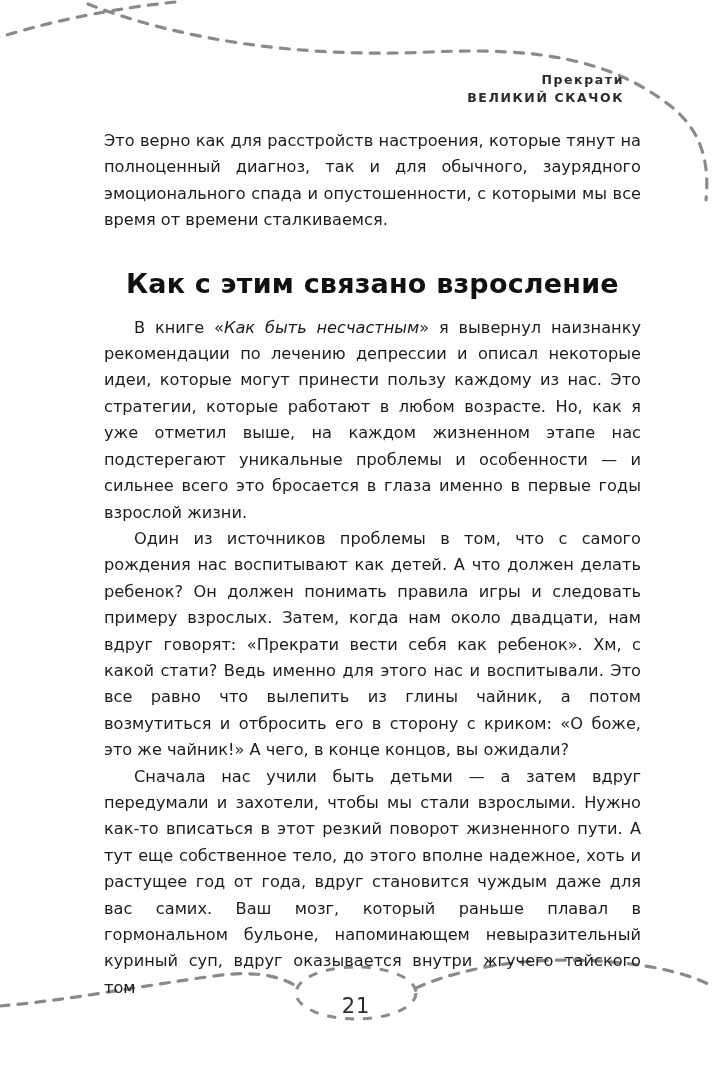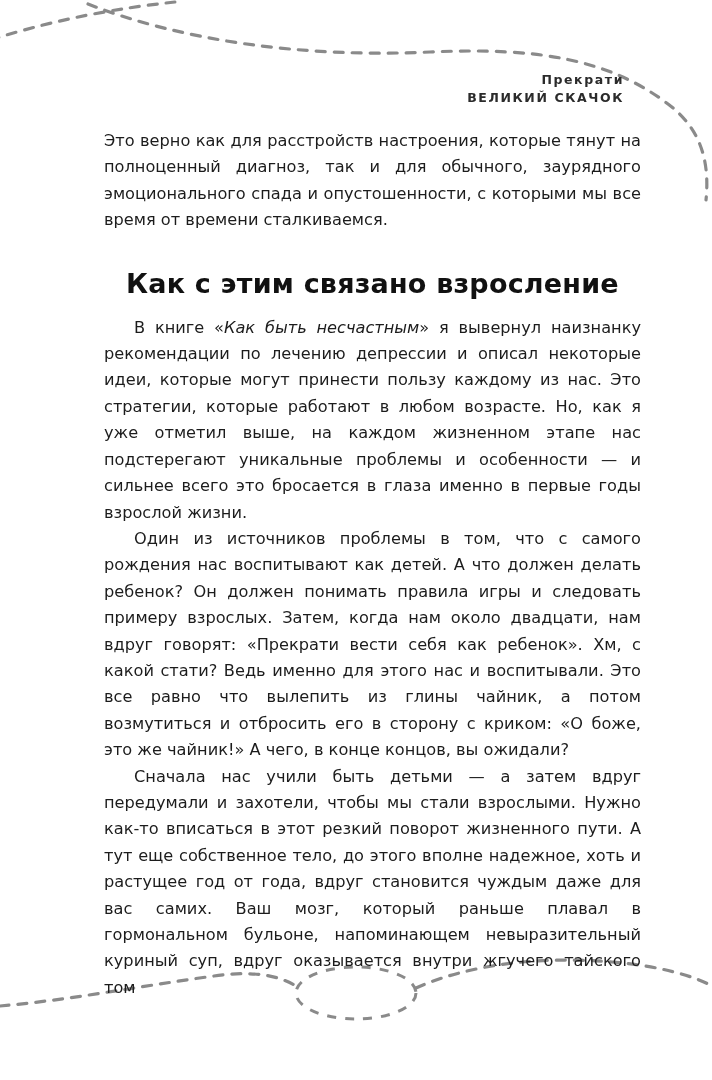--- a/index.html
+++ b/index.html
@@ -138,14 +138,17 @@
     <p class="body-text indent">
       <span>В книге «</span><em class="bookref">Как быть несчастным</em><span>» я вывернул наизнанку рекомендации по лечению депрессии и описал некоторые идеи, которые могут принести пользу каждому из нас. Это стратегии, которые работают в любом возрасте. Но, как я уже отметил выше, на каждом жизненном этапе нас подстерегают уникальные проблемы и особенности — и сильнее всего это бросается в глаза именно в первые годы взрослой жизни.</span>
     </p>
 
     <p class="body-text indent">Один из источников проблемы в том, что с самого рождения нас воспитывают как детей. А что должен делать ребенок? Он должен понимать правила игры и следовать примеру взрослых. Затем, когда нам около двадцати, нам вдруг говорят: «Прекрати вести себя как ребенок». Хм, с какой стати? Ведь именно для этого нас и воспитывали. Это все равно что вылепить из глины чайник, а потом возмутиться и отбросить его в сторону с криком: «О боже, это же чайник!» А чего, в конце концов, вы ожидали?</p>
 
     <p class="body-text indent">Сначала нас учили быть детьми — а затем вдруг передумали и захотели, чтобы мы стали взрослыми. Нужно как-то вписаться в этот резкий поворот жизненного пути. А тут еще собственное тело, до этого вполне надежное, хоть и растущее год от года, вдруг становится чуждым даже для вас самих. Ваш мозг, который раньше плавал в гормональном бульоне, напоминающем невыразительный куриный суп, вдруг оказывается внутри жгучего тайского том</p>
 
   </div>
 
+  <div class="folio">
+    <span class="folio-num">21</span>
+  </div>
 
 </div>
 
 </body></html>

